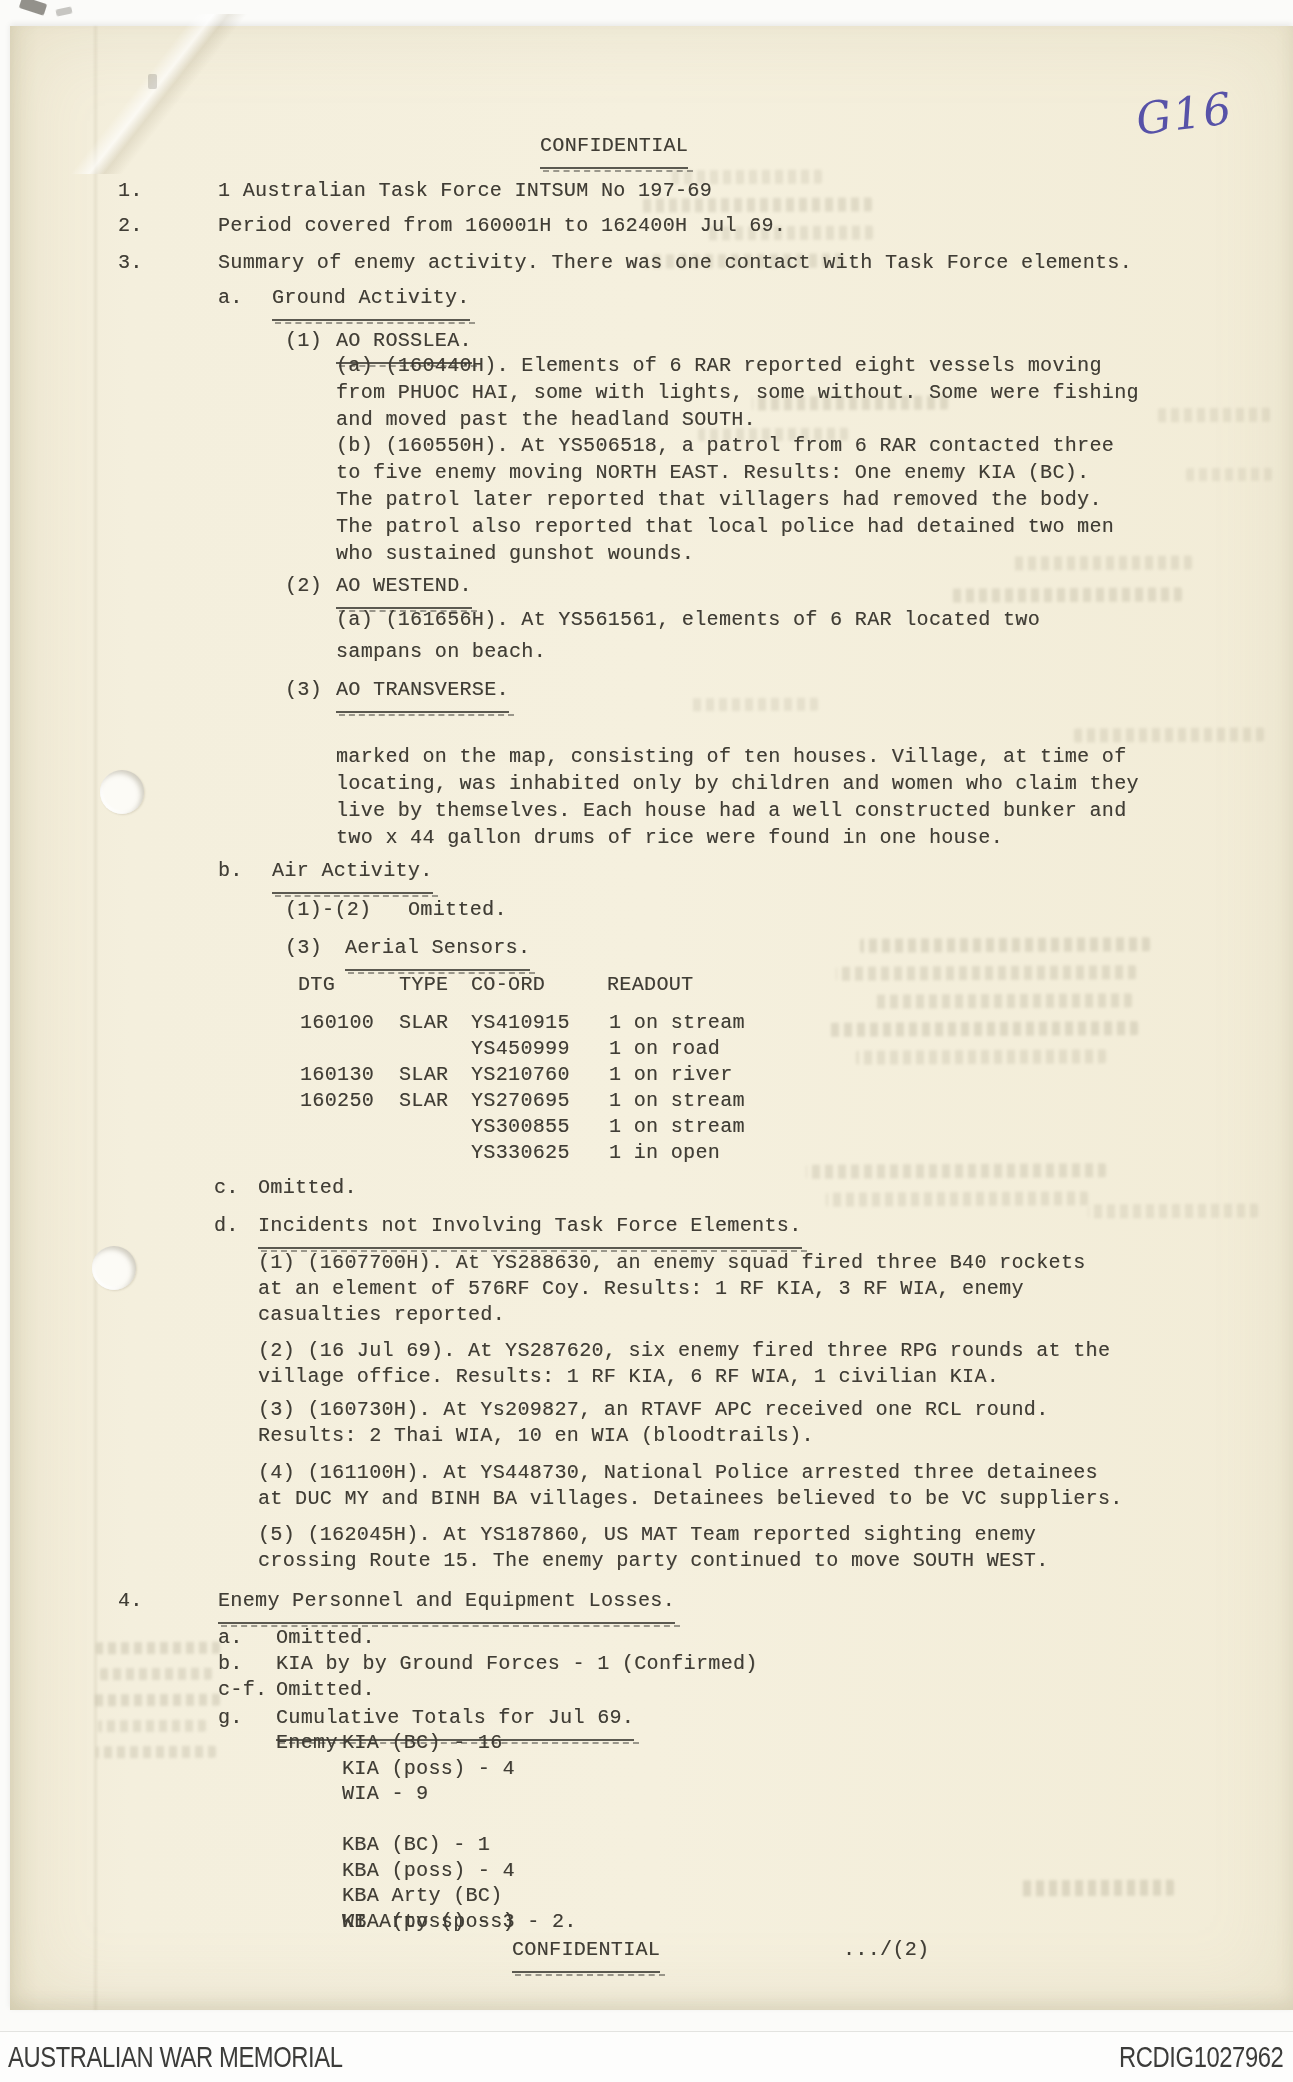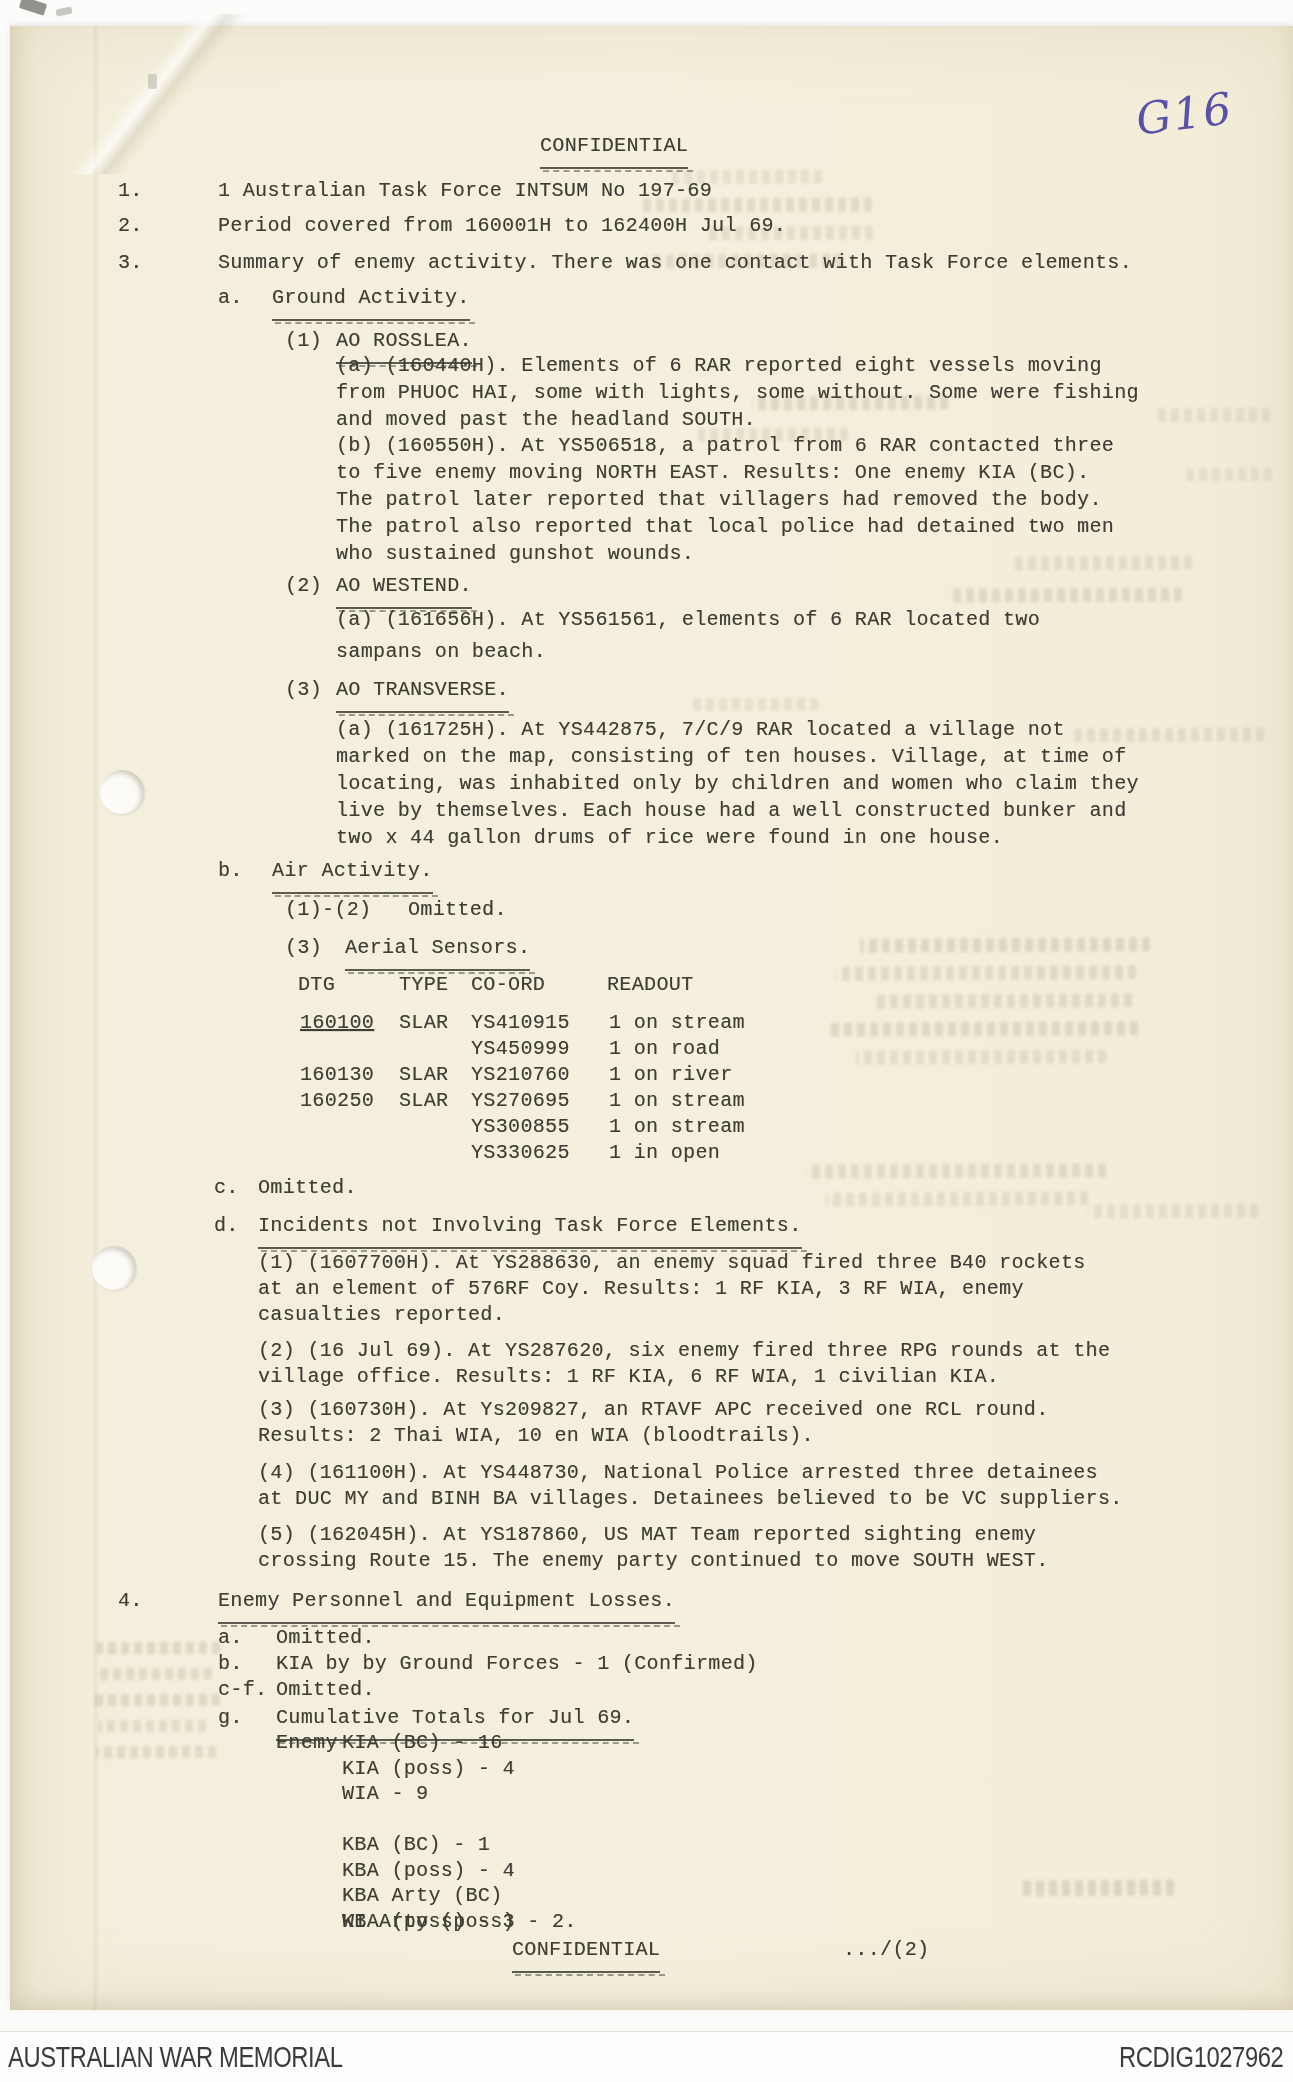--- a/index.html
+++ b/index.html
@@ -100,39 +100,38 @@
     <span class="tx" style="top:513px;left:336px;">The patrol also reported that local police had detained two men</span>
     <span class="tx" style="top:540px;left:336px;">who sustained gunshot wounds.</span>
 
     <span class="tx" style="top:572px;left:285px;">(2)</span>
     <span class="tx" style="top:572px;left:336px;"><span class="hdg">AO WESTEND.</span></span>
     <span class="tx" style="top:606px;left:336px;">(a) (161656H). At YS561561, elements of 6 RAR located two</span>
     <span class="tx" style="top:638px;left:336px;">sampans on beach.</span>
 
     <span class="tx" style="top:676px;left:285px;">(3)</span>
     <span class="tx" style="top:676px;left:336px;"><span class="hdg">AO TRANSVERSE.</span></span>
-    <span class="tx" style="top:716px;left:336px;">(a) (161725H). At YS442875, 7/C/9 RAR located a village not</span>
     <span class="tx" style="top:743px;left:336px;">marked on the map, consisting of ten houses. Village, at time of</span>
     <span class="tx" style="top:770px;left:336px;">locating, was inhabited only by children and women who claim they</span>
     <span class="tx" style="top:797px;left:336px;">live by themselves. Each house had a well constructed bunker and</span>
     <span class="tx" style="top:824px;left:336px;">two x 44 gallon drums of rice were found in one house.</span>
 
     <span class="tx" style="top:857px;left:218px;">b.</span>
     <span class="tx" style="top:857px;left:272px;"><span class="hdg">Air Activity.</span></span>
     <span class="tx" style="top:896px;left:285px;">(1)-(2)</span>
     <span class="tx" style="top:896px;left:408px;">Omitted.</span>
     <span class="tx" style="top:934px;left:285px;">(3)</span>
     <span class="tx" style="top:934px;left:345px;"><span class="hdg">Aerial Sensors.</span></span>
 
     <span class="tx" style="top:971px;left:298px;">DTG</span>
     <span class="tx" style="top:971px;left:399px;">TYPE</span>
     <span class="tx" style="top:971px;left:471px;">CO-ORD</span>
     <span class="tx" style="top:971px;left:607px;">READOUT</span>
 
-    <span class="tx" style="top:1009px;left:300px;text-decoration:underline;">160100</span>
+    <span class="tx" style="top:1009px;left:300px;">160100</span>
     <span class="tx" style="top:1009px;left:399px;">SLAR</span>
     <span class="tx" style="top:1009px;left:471px;">YS410915</span>
     <span class="tx" style="top:1009px;left:609px;">1 on stream</span>
     <span class="tx" style="top:1035px;left:471px;">YS450999</span>
     <span class="tx" style="top:1035px;left:609px;">1 on road</span>
     <span class="tx" style="top:1061px;left:300px;">160130</span>
     <span class="tx" style="top:1061px;left:399px;">SLAR</span>
     <span class="tx" style="top:1061px;left:471px;">YS210760</span>
     <span class="tx" style="top:1061px;left:609px;">1 on river</span>
     <span class="tx" style="top:1087px;left:300px;">160250</span>

